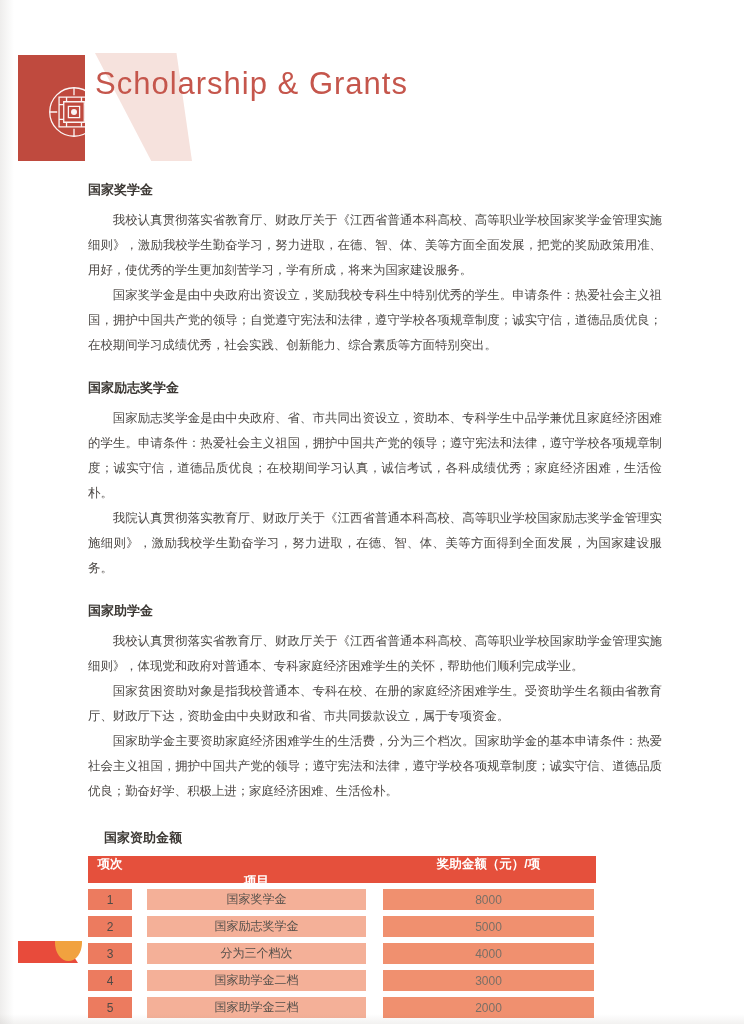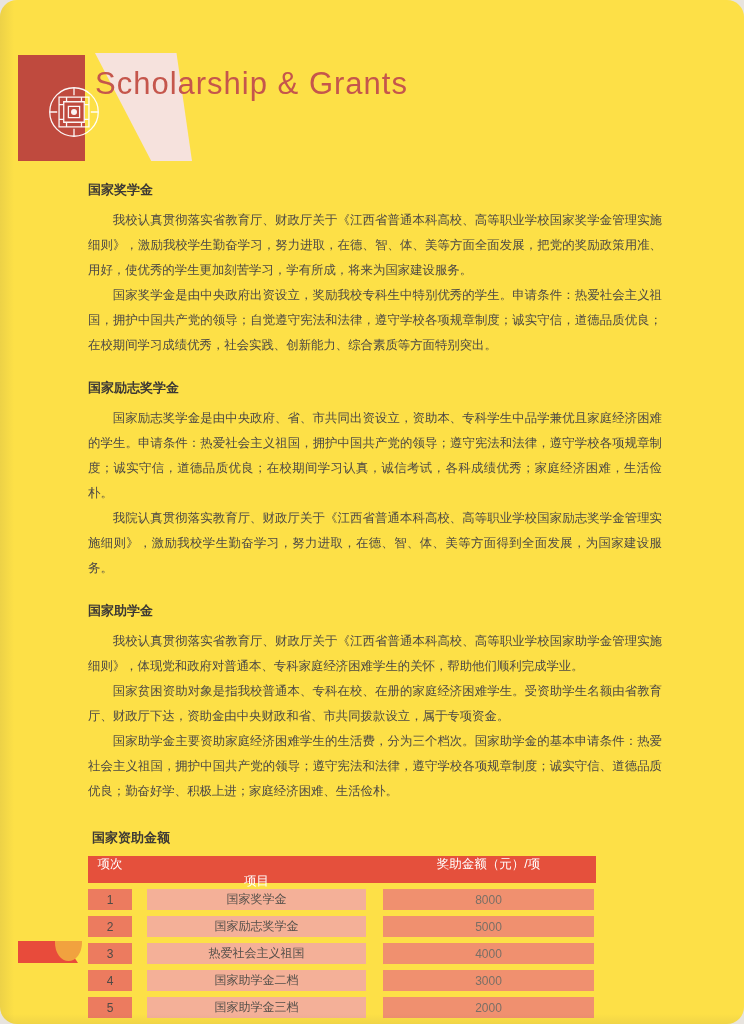--- a/index.html
+++ b/index.html
@@ -1,23 +1,22 @@
 <!DOCTYPE html>
 <html><head>
 <meta charset="utf-8">
 <style>
   html,body{margin:0;padding:0;background:#e8e4de;}
   .page{
     position:relative;
     width:744px;height:1024px;
     margin:0 auto;
-    background:#fde047;
+    background:#ffffff;
     overflow:hidden;
     font-family:"Liberation Sans","DejaVu Sans",sans-serif;
-    border-radius:17px;
   }
   .page::before{ 
     content:"";position:absolute;left:0;top:0;bottom:0;width:14px;
     background:linear-gradient(to right,rgba(90,80,70,0.10),rgba(90,80,70,0));
     pointer-events:none;
   }
   .page::after{ 
     content:"";position:absolute;left:0;right:0;bottom:0;height:10px;
     background:linear-gradient(to top,rgba(90,80,70,0.08),rgba(90,80,70,0));
     pointer-events:none;
@@ -59,31 +58,31 @@
   .sec-heading.first{margin-top:0;}
   .content p{
     font-size:12.4px;line-height:25px;
     text-indent:2em;text-align:justify;
     margin:0;color:#4c4845;
   }
 
   
   .table-title{
     font-size:13px;font-weight:700;color:#3d3935;
-    margin:25px 0 9px 4px;
+    margin:25px 0 9px 16px;
   }
   .grant-table{width:508px;}
   .t-head{
     display:grid;
     grid-template-columns:44px 15px 219px 17px 211px;
     height:27px;align-items:center;
     background:#e5503c;color:#ffffff;
     font-size:12.5px;margin-bottom:4px;
   }
-  .t-head span{text-align:center;}
+  .t-head span{text-align:center;font-weight:bold;}
   .t-row{
     display:grid;
     grid-template-columns:44px 15px 219px 17px 211px;
     height:21px;margin-top:6px;
     font-size:12px;
   }
   .t-row > div{
     display:flex;align-items:center;justify-content:center;
   }
   .c-no{background:#ec7b5f;color:#4f4a46;grid-column:1;}
@@ -158,21 +157,21 @@
         <div class="c-item">国家奖学金</div>
         <div class="c-amt">8000</div>
       </div>
       <div class="t-row">
         <div class="c-no">2</div>
         <div class="c-item">国家励志奖学金</div>
         <div class="c-amt">5000</div>
       </div>
       <div class="t-row">
         <div class="c-no">3</div>
-        <div class="c-item">热爱社会主义祖国</div>
+        <div class="c-item">分为三个档次</div>
         <div class="c-amt">4000</div>
       </div>
       <div class="t-row">
         <div class="c-no">4</div>
         <div class="c-item">国家助学金二档</div>
         <div class="c-amt">3000</div>
       </div>
       <div class="t-row">
         <div class="c-no">5</div>
         <div class="c-item">国家助学金三档</div>

